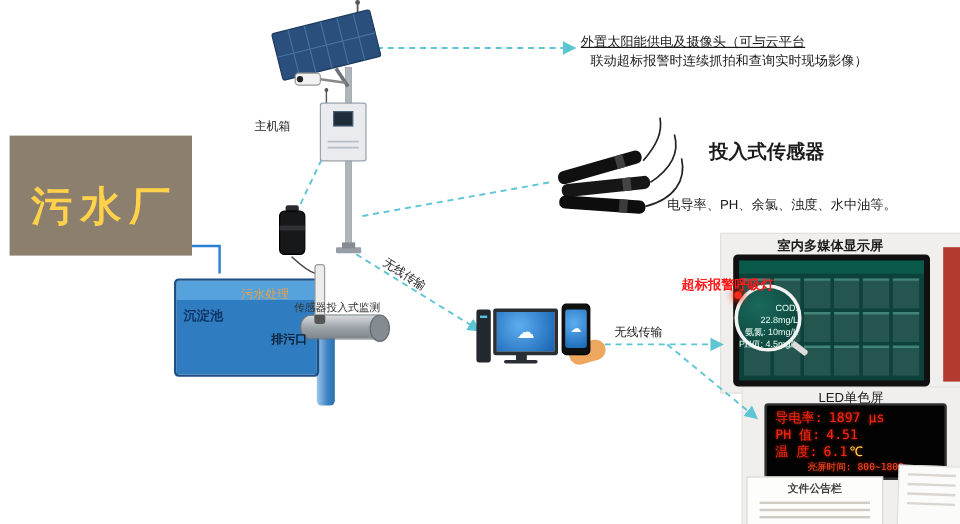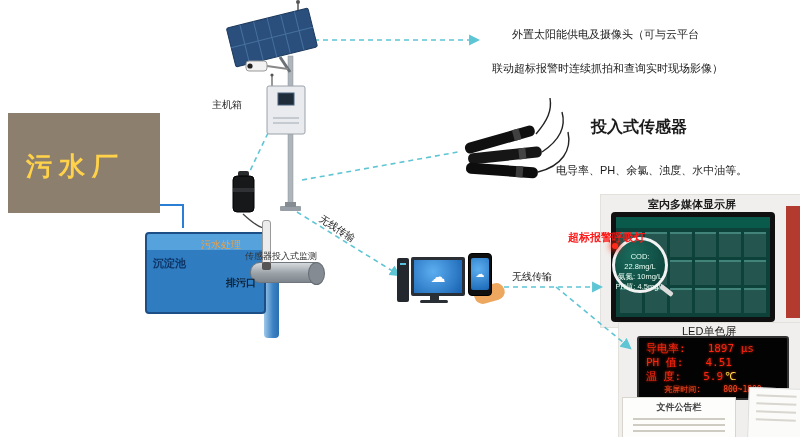--- a/index.html
+++ b/index.html
@@ -7,21 +7,21 @@
           font-family:"Liberation Sans", sans-serif;color:#1b1b1b;}
   svg.layer{position:absolute;left:0;top:0;z-index:2;pointer-events:none;}
   .wall{position:absolute;background:#f0efed;border:1px solid #e3e1dc;z-index:1;}
   .lbl{position:absolute;font-size:11px;color:#1b1b1b;white-space:nowrap;z-index:5;}
   .lbl-small{font-size:10px;}
   .lbl-tiny{font-size:9px;}
   .lbl-bold{font-weight:bold;font-size:16px;font-family:Liberation Serif, serif;}
   .red{color:#ff1a1a;}
   
   .plant-box{position:absolute;left:8px;top:113px;width:152px;height:100px;background:#8d7f6e;z-index:3;}
-  .plant-box span{position:absolute;left:18px;top:36px;font-size:26px;font-weight:bold;
+  .plant-box span{position:absolute;left:18px;top:36px;font-size:34px;font-weight:bold;
                   letter-spacing:7px;color:#ffd24a;}
   
   .tank{position:absolute;left:145px;top:232px;width:117px;height:78px;z-index:3;
         background:linear-gradient(180deg,#55a2dd 0 16px,#2f7cc0 16px);border:2px solid #1c4f86;border-radius:4px;}
   .tank-name{position:absolute;left:6px;top:22px;font-size:11px;font-weight:bold;color:#0d3567;}
   .tank-mark{position:absolute;left:54px;top:4px;font-size:10px;color:rgba(245,160,60,.95);}
   .pipe{position:absolute;left:250px;top:262px;width:72px;height:19px;z-index:3;border:1px solid #6f767d;
         border-radius:10px;background:linear-gradient(180deg,#d5dade,#9aa1a7 55%,#7e858c);}
   .pipe-cap{position:absolute;left:308px;top:262px;width:15px;height:21px;z-index:3;border-radius:50%;
             background:#848b92;border:1px solid #656c72;}
@@ -49,30 +49,30 @@
   .tv{position:absolute;left:611px;top:212px;width:164px;height:110px;background:#101010;border-radius:4px;z-index:3;}
   .tv-screen{position:absolute;left:5px;top:5px;right:5px;bottom:5px;background:#0d423b;overflow:hidden;}
   .tv-head{height:11px;background:#0a5a4c;}
   .tv-grid{position:absolute;left:4px;right:4px;top:15px;bottom:4px;display:grid;
            grid-template-columns:repeat(6,1fr);grid-template-rows:repeat(3,1fr);gap:3px;}
   .tv-cell{background:rgba(255,255,255,.10);border-top:2px solid rgba(120,220,200,.35);}
   .alarm-dot{position:absolute;left:612px;top:243px;width:6px;height:6px;border-radius:50%;background:#ff2a1a;
              box-shadow:0 0 6px 2px rgba(255,30,10,.85);z-index:5;}
   .magnifier{position:absolute;left:612px;top:237px;width:56px;height:56px;border:3px solid #f2f2f2;border-radius:50%;
              background:radial-gradient(circle at 35% 30%,#1a6a5c,#0a3a33);z-index:4;
-             color:#eafff4;font-size:7.5px;line-height:10px;text-align:center;box-sizing:border-box;padding-top:12px;}
+             color:#eafff4;font-size:7.5px;line-height:10px;text-align:right;box-sizing:border-box;padding-top:12px;}
   .mag-handle{position:absolute;left:659px;top:288px;width:15px;height:5px;background:#dcdcdc;border-radius:2px;
               transform:rotate(38deg);z-index:4;}
   .red-strip{position:absolute;left:786px;top:206px;width:14px;height:112px;background:#b33a2e;z-index:1;}
   
   .led{position:absolute;left:637px;top:336px;width:152px;height:64px;background:#030303;border:2px solid #333;
        border-radius:3px;z-index:3;box-sizing:border-box;padding:4px 7px;
        font-family:"DejaVu Sans Mono", monospace;}
   .led-row{font-size:11px;line-height:14px;color:#ff2412;text-shadow:0 0 3px rgba(255,50,0,.8);white-space:nowrap;}
-  .led-row .v{margin-left:22px;}
+  .led-row .v{margin-left:5px;}
   .led-row .u{color:#ffe14a;margin-left:2px;}
   .led-row.small{font-size:8px;line-height:11px;color:#ff4a22;text-align:center;}
   
   .board{position:absolute;left:622px;top:397px;width:112px;height:40px;background:#fdfdfc;
          border:1px solid #d8d5cf;z-index:3;text-align:center;}
   .board .t{font-size:9px;font-weight:bold;color:#444;margin-top:3px;}
   .board .ln{height:2px;background:#cfccc4;margin:4px 10px 0 10px;}
   .paper{position:absolute;left:748px;top:388px;width:54px;height:49px;background:#fbfbfa;border:1px solid #ddd;
          transform:rotate(2deg);z-index:3;}
   .paper .ln{height:2px;background:#d9d6cf;margin:6px 7px 0 7px;}
@@ -174,22 +174,22 @@
   </div>
   <div class="drain"></div>
   <div class="pipe"></div>
   <div class="pipe-cap"></div>
   <div class="probe"></div>
   <div class="probe-tip"></div>
   <div class="lbl lbl-small" style="left:226px;top:276px;color:#0b1f33;font-weight:bold;">排污口</div>
   <div class="lbl lbl-tiny" style="left:245px;top:250px;color:#333;">传感器投入式监测</div>
 
   <div class="lbl lbl-small" style="left:212px;top:98px;">主机箱</div>
-  <div class="lbl" style="left:512px;top:27px;">外置太阳能供电及摄像头（可与云平台</div>
-  <div class="lbl" style="left:492px;top:61px;">联动超标报警时连续抓拍和查询实时现场影像）</div>
+  <div class="lbl" style="left:484px;top:27px;text-decoration:underline;">外置太阳能供电及摄像头（可与云平台</div>
+  <div class="lbl" style="left:492px;top:43px;">联动超标报警时连续抓拍和查询实时现场影像）</div>
 
   <div class="lbl lbl-bold" style="left:591px;top:117px;">投入式传感器</div>
   <div class="lbl" style="left:556px;top:163px;">电导率、PH、余氯、浊度、水中油等。</div>
 
   <div class="lbl lbl-small rot" style="left:324px;top:212px;">无线传输</div>
   <div class="lbl lbl-small" style="left:512px;top:270px;">无线传输</div>
 
   <div class="tower">
       <i></i>
     </div>
@@ -242,21 +242,21 @@
 
   <div class="lbl" style="left:682px;top:324px;">LED单色屏</div>
   <div class="led">
     <div class="led-row">
       <span>导电率:</span><span class="v">1897 μs</span>
     </div>
     <div class="led-row">
       <span>PH 值:</span><span class="v">4.51</span>
     </div>
     <div class="led-row">
-      <span>温 度:</span><span class="v">5.9</span><span class="u">℃</span>
+      <span>温 度:</span><span class="v">6.1</span><span class="u">℃</span>
     </div>
     <div class="led-row small">
       <span>亮屏时间:</span><span class="v">800~1800</span>
     </div>
   </div>
 
   <div class="board">
     <div class="t">文件公告栏</div>
     <div class="ln"></div>
       <div class="ln"></div>

